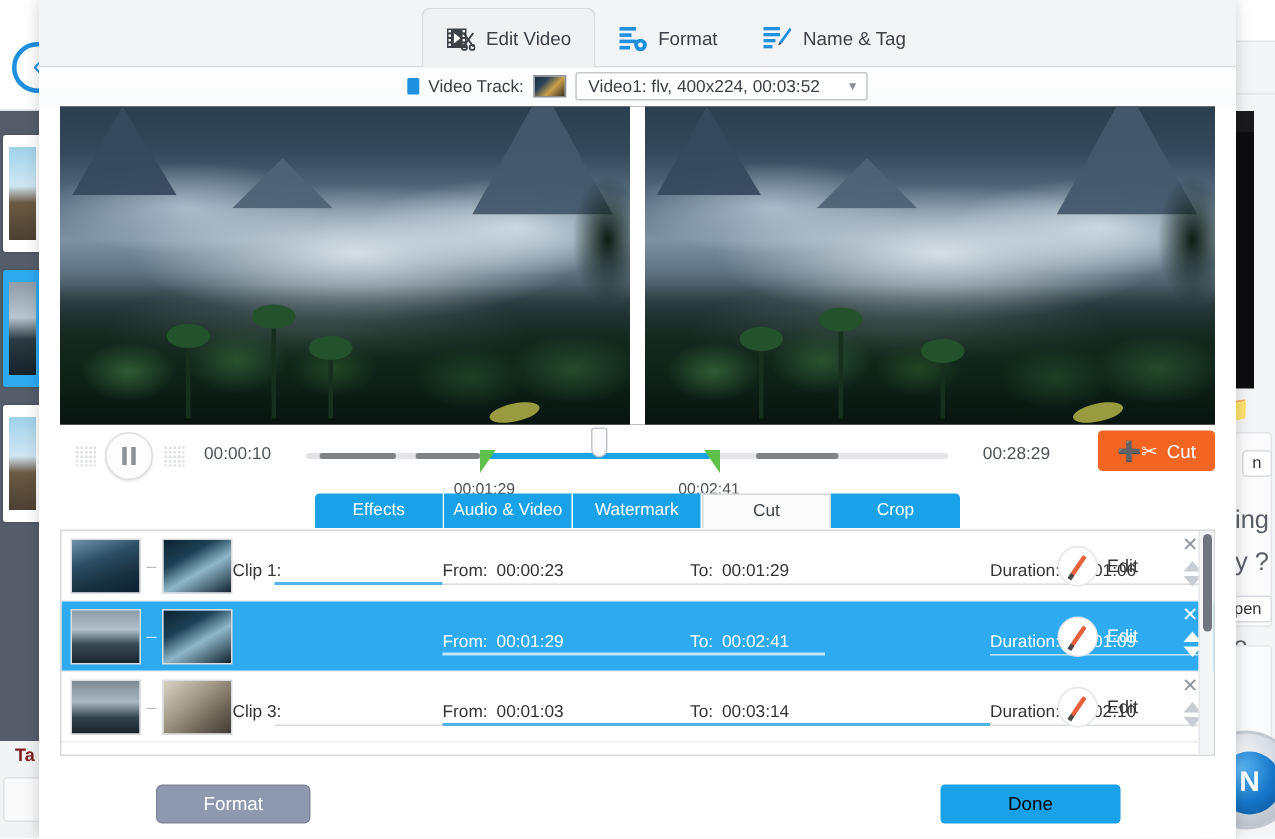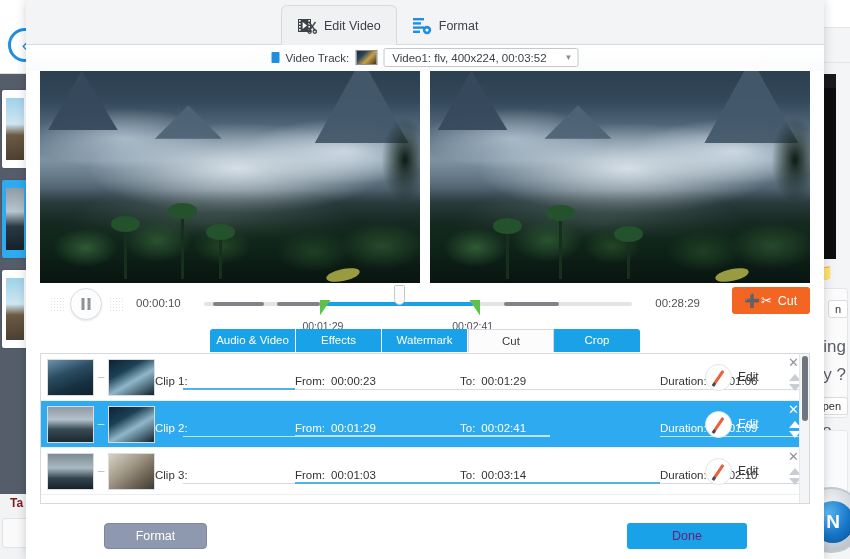--- a/index.html
+++ b/index.html
@@ -301,21 +301,21 @@
 
   
   #footer { position:absolute; left:0; right:0; bottom:0; height:46px; background:#ffffff; }
   #cancelbtn {
     position:absolute; left:78px; top:10px; width:103px; height:26px; border-radius:4px;
     background:#8e99b0; color:#fff; font-size:12.5px; display:flex; align-items:center;
     justify-content:center; cursor:pointer; border:1px solid #7d88a0;
   }
   #donebtn {
     position:absolute; right:77px; top:10px; width:120px; height:26px; border-radius:3px;
-    background:#19a2e8; color:#701a75; font-size:12.5px; display:flex; align-items:center;
+    background:#19a2e8; color:#000000; font-size:12.5px; display:flex; align-items:center;
     justify-content:center; cursor:pointer;
   }
 </style>
 </head>
 <body>
 
 <div id="bg-app">
   <div id="bg-left-topbar"></div>
   <div id="bg-back-circle">‹</div>
   <div id="bg-left-rail">
@@ -392,20 +392,33 @@
             <rect x="1" y="5.2" width="8" height="2.4" fill="#1f8fe0"></rect>
             <rect x="1" y="9.4" width="11" height="2.4" fill="#1f8fe0"></rect>
             <rect x="1" y="13.6" width="7" height="2.4" fill="#1f8fe0"></rect>
             <circle cx="15" cy="13" r="4.2" fill="#1f8fe0"></circle>
             <circle cx="15" cy="13" r="1.6" fill="#ffffff"></circle>
           </svg>
         </span>
         <span>Format</span>
       </div>
 
+      <div class="ttab">
+        <span class="ticon">
+          <svg width="20" height="18" viewBox="0 0 20 18">
+            <rect x="1" y="1" width="11" height="2.2" fill="#1f8fe0"></rect>
+            <rect x="1" y="5" width="11" height="2.2" fill="#1f8fe0"></rect>
+            <rect x="1" y="9" width="8" height="2.2" fill="#1f8fe0"></rect>
+            <rect x="1" y="13" width="6" height="2.2" fill="#1f8fe0"></rect>
+            <polygon points="18.6,1.4 19.6,3 13,12.2 11.4,11.2" fill="#1f8fe0"></polygon>
+            <polygon points="11.4,11.2 13,12.2 10.9,13.4" fill="#3b4147"></polygon>
+          </svg>
+        </span>
+        <span>Name &amp; Tag</span>
+      </div>
 
     </div>
   </div>
 
   <div id="previewhead">
     <div id="vt-wrap">
       <span id="vt-sqicon"></span>
       <span>Video Track:</span>
       <span id="vt-thumb"></span>
       <span id="vt-select">
@@ -474,22 +487,22 @@
       <div id="playhead" style="left:44.5%"></div>
     </div>
 
     <div id="cutbtn">
       <span class="sciss">➕✂</span>
       <span>Cut</span>
     </div>
   </div>
 
   <div id="subtabs">
+    <div class="stab">Effects</div>
     <div class="stab">Audio &amp; Video</div>
-    <div class="stab">Effects</div>
     <div class="stab">Watermark</div>
     <div class="stab active">Cut</div>
     <div class="stab">Crop</div>
   </div>
 
   <div id="cliplist">
 
     <div class="cliprow">
       <div class="cthumb a"></div>
       <div class="cdash">–</div>
@@ -527,24 +540,20 @@
         <span class="up"></span>
         <span class="dn"></span>
       </div>
     </div>
 
     <div class="cliprow sel">
       <div class="cthumb c"></div>
       <div class="cdash">–</div>
       <div class="cthumb b"></div>
       <div class="cfields">
-        <div class="cfield f-label">
-          <span>Clip 2:</span>
-          <span class="u" style="left:28px"></span>
-        </div>
         <div class="cfield f-from">
           <span>From:</span>
           <span>00:01:29</span>
           <span class="u hlw"></span>
         </div>
         <div class="cfield f-to">
           <span>To:</span>
           <span>00:02:41</span>
           <span class="u hlw" style="right:55%"></span>
         </div>

